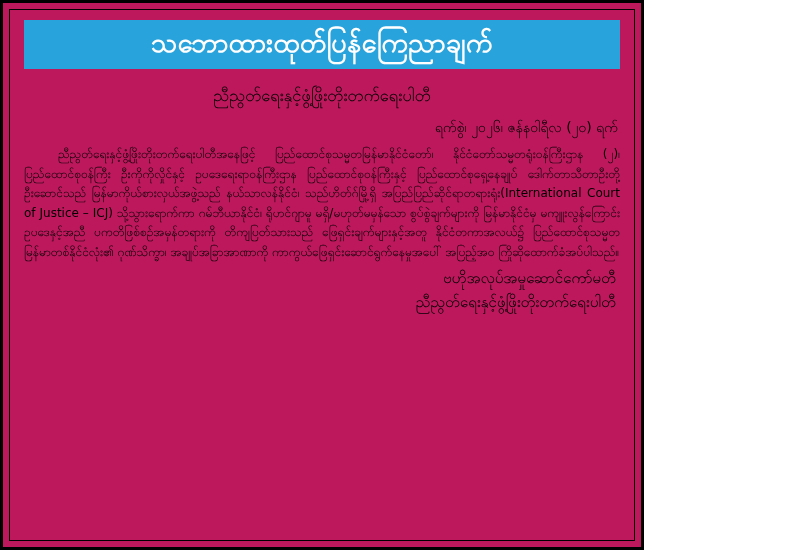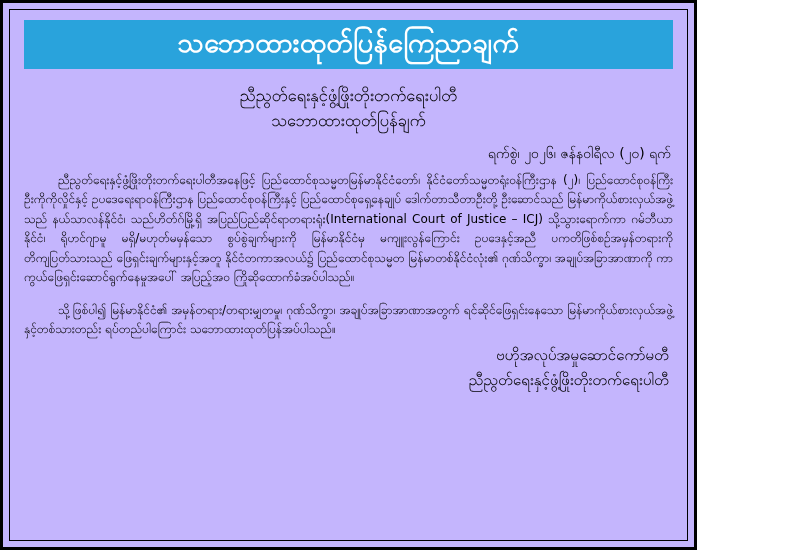--- a/index.html
+++ b/index.html
@@ -7,24 +7,24 @@
     padding: 0;
     background: #ffffff;
   }
   body {
     width: 800px;
     height: 550px;
     font-family: "DejaVu Sans", "Liberation Sans", sans-serif;
   }
   .page {
     position: relative;
-    width: 697px;
+    width: 644px;
     height: 550px;
     box-sizing: border-box;
-    background: #c4b5fd;
+    background: #be185d;
     border: 3px solid #000000;
     overflow: hidden;
   }
   .inner {
     position: absolute;
     left: 6px;
     top: 6px;
     right: 6px;
     bottom: 6px;
     border: 1px solid #000000;
@@ -87,28 +87,26 @@
 </head>
 <body>
 
 <div class="page">
   <div class="inner">
 
     <div class="title-banner">သဘောထားထုတ်ပြန်ကြေညာချက်</div>
 
     <div class="subtitle-block">
       <div>ညီညွတ်ရေးနှင့်ဖွံ့ဖြိုးတိုးတက်ရေးပါတီ</div>
-      <div>သဘောထားထုတ်ပြန်ချက်</div>
     </div>
 
     <div class="date-line">ရက်စွဲ၊ ၂၀၂၆၊ ဇန်နဝါရီလ (၂၀) ရက်</div>
 
     <div class="body-para">ညီညွတ်ရေးနှင့်ဖွံ့ဖြိုးတိုးတက်ရေးပါတီအနေဖြင့် ပြည်ထောင်စုသမ္မတမြန်မာနိုင်ငံတော်၊ နိုင်ငံတော်သမ္မတရုံးဝန်ကြီးဌာန (၂)၊ ပြည်ထောင်စုဝန်ကြီး ဦးကိုကိုလှိုင်နှင့် ဥပဒေရေးရာဝန်ကြီးဌာန ပြည်ထောင်စုဝန်ကြီးနှင့် ပြည်ထောင်စုရှေ့နေချုပ် ဒေါက်တာသီတာဦးတို့ ဦးဆောင်သည် မြန်မာကိုယ်စားလှယ်အဖွဲ့သည် နယ်သာလန်နိုင်ငံ၊ သည်ဟိတ်ဂ်မြို့ရှိ အပြည်ပြည်ဆိုင်ရာတရားရုံး(International Court of Justice – ICJ) သို့သွားရောက်ကာ ဂမ်ဘီယာနိုင်ငံ၊ ရိုဟင်ဂျာမူ မရှိ/မဟုတ်မမှန်သော စွပ်စွဲချက်များကို မြန်မာနိုင်ငံမှ မကျူးလွန်ကြောင်း ဥပဒေနှင့်အညီ ပကတိဖြစ်စဉ်အမှန်တရားကို တိကျပြတ်သားသည် ဖြေရှင်းချက်များနှင့်အတူ နိုင်ငံတကာအလယ်၌ ပြည်ထောင်စုသမ္မတ မြန်မာတစ်နိုင်ငံလုံး၏ ဂုဏ်သိက္ခာ၊ အချုပ်အခြာအာဏာကို ကာကွယ်ဖြေရှင်းဆောင်ရွက်နေမှုအပေါ် အပြည့်အဝ ကြိုဆိုထောက်ခံအပ်ပါသည်။</div>
 
-    <div class="body-para second">သို့ဖြစ်ပါ၍ မြန်မာနိုင်ငံ၏ အမှန်တရား/တရားမျှတမှု၊ ဂုဏ်သိက္ခာ၊ အချုပ်အခြာအာဏာအတွက် ရင်ဆိုင်ဖြေရှင်းနေသော မြန်မာကိုယ်စားလှယ်အဖွဲ့နှင့်တစ်သားတည်း ရပ်တည်ပါကြောင်း သဘောထားထုတ်ပြန်အပ်ပါသည်။</div>
 
     <div class="signature">
       <div>ဗဟိုအလုပ်အမှုဆောင်ကော်မတီ</div>
       <div>ညီညွတ်ရေးနှင့်ဖွံ့ဖြိုးတိုးတက်ရေးပါတီ</div>
     </div>
 
   </div>
 </div>
 
 </body></html>

